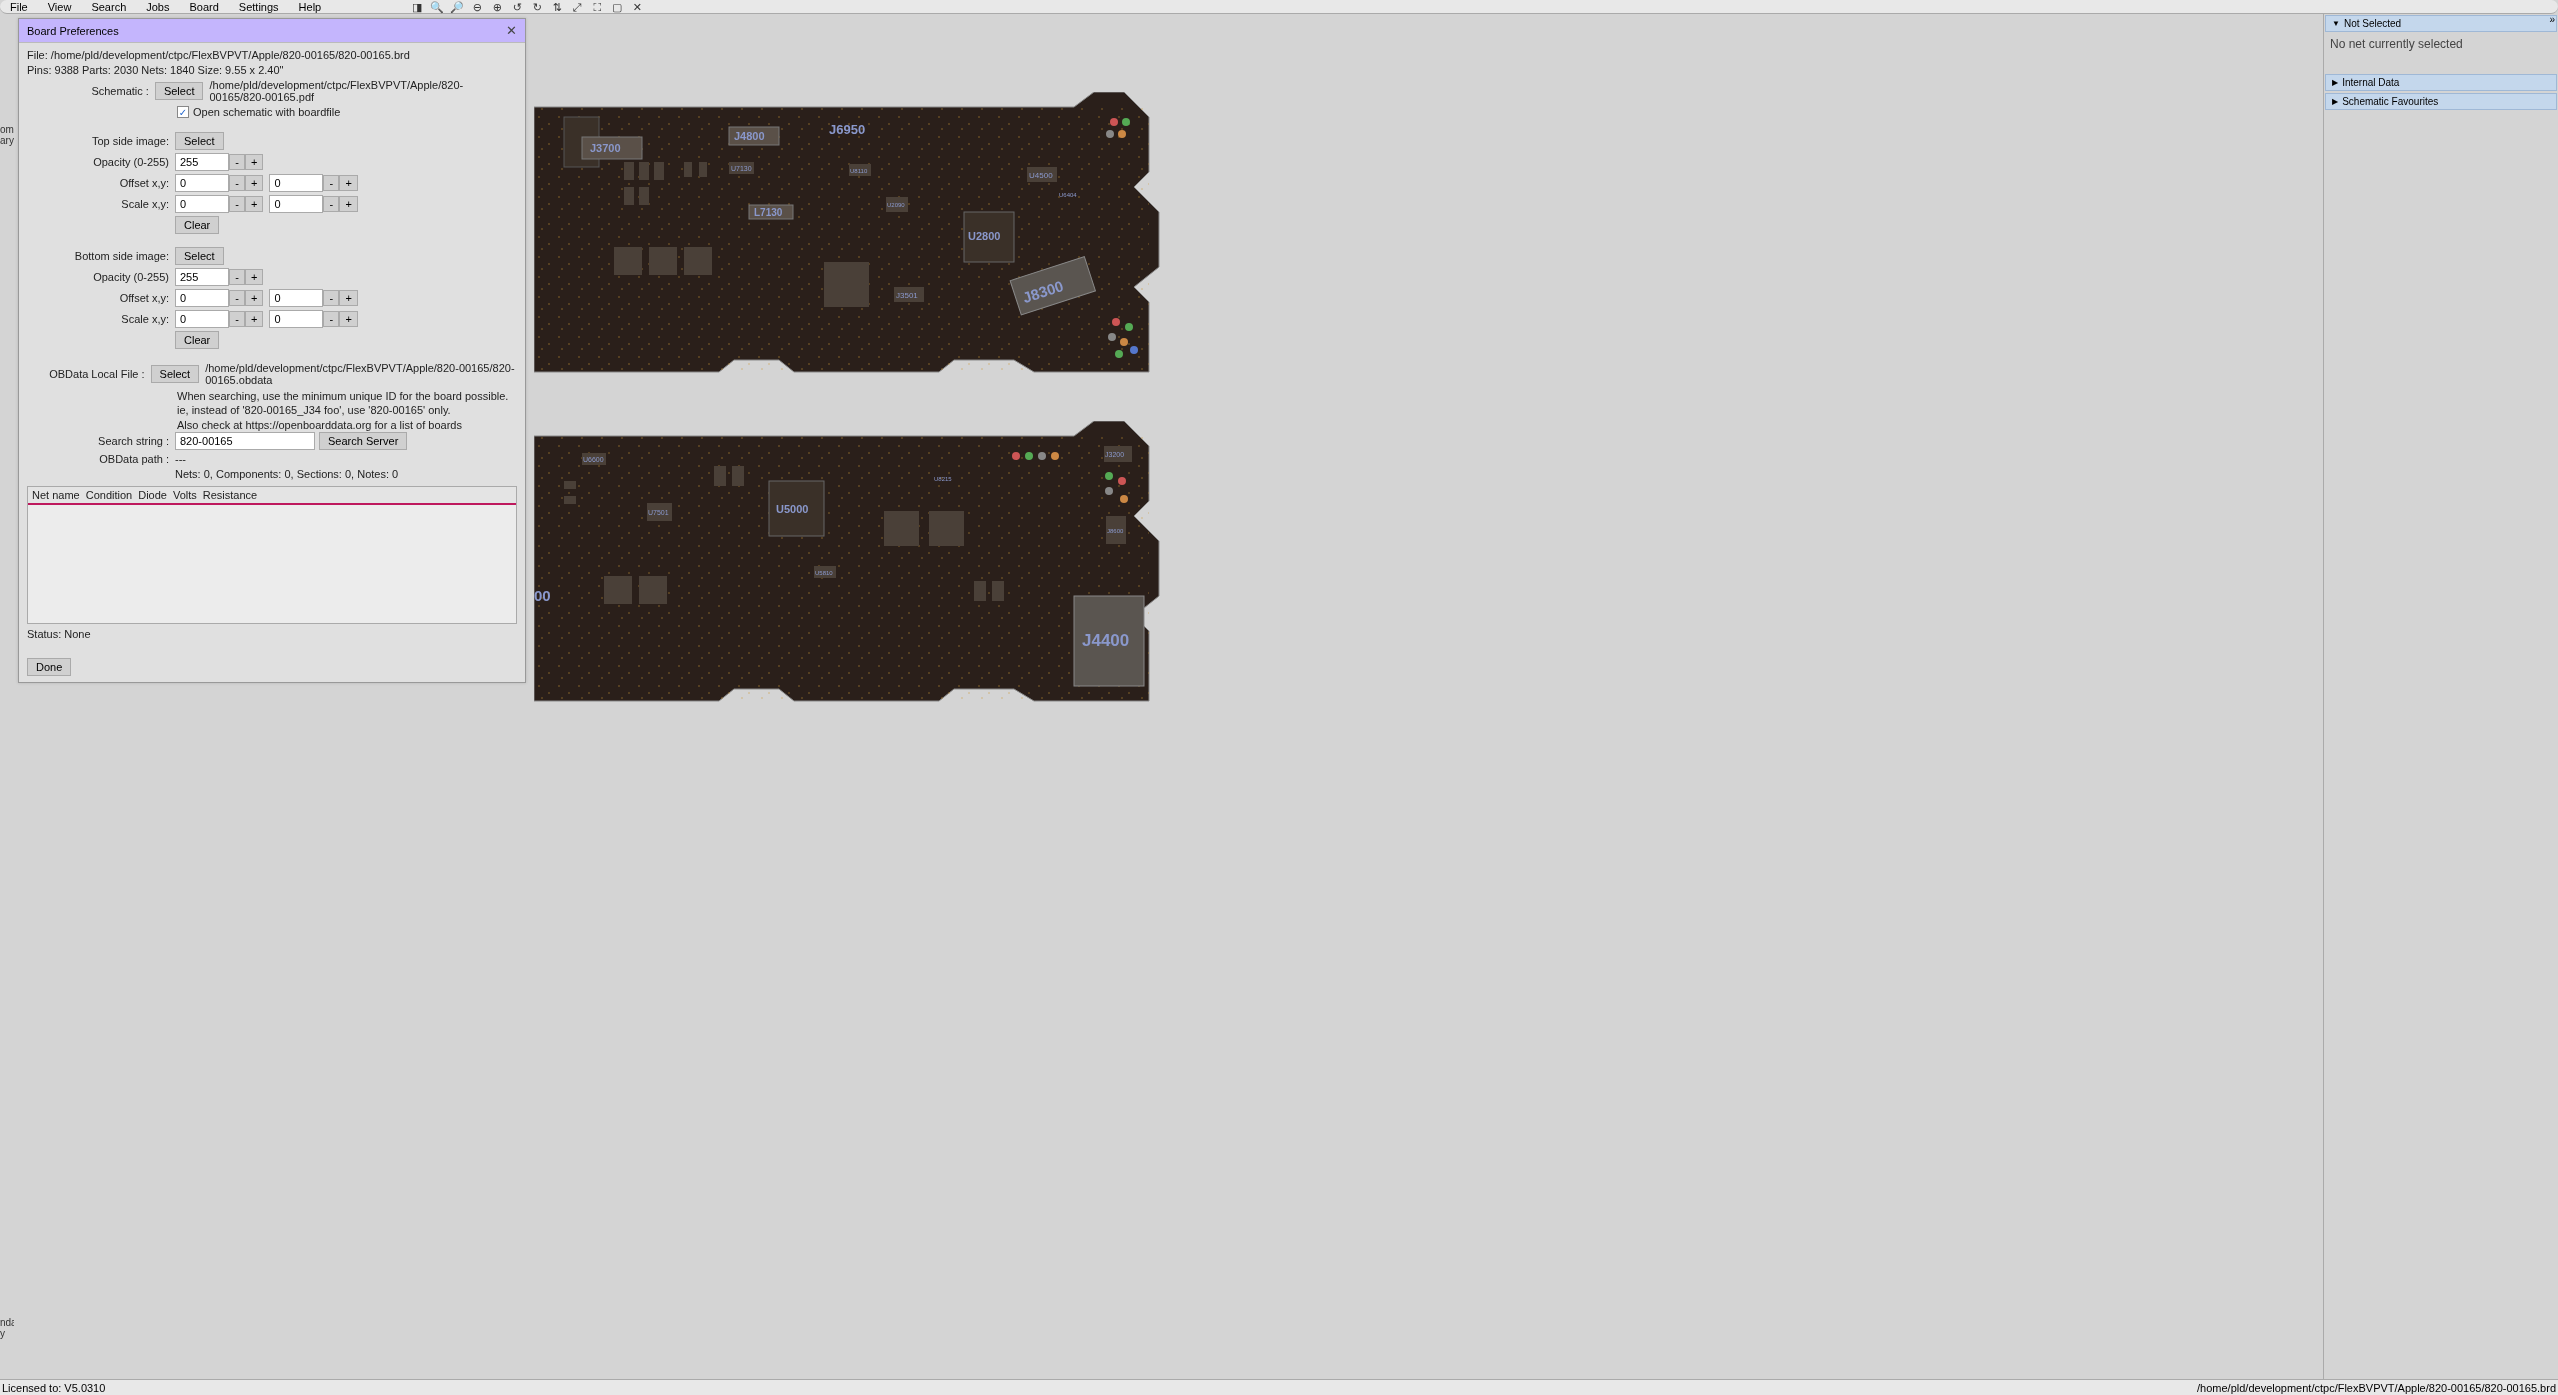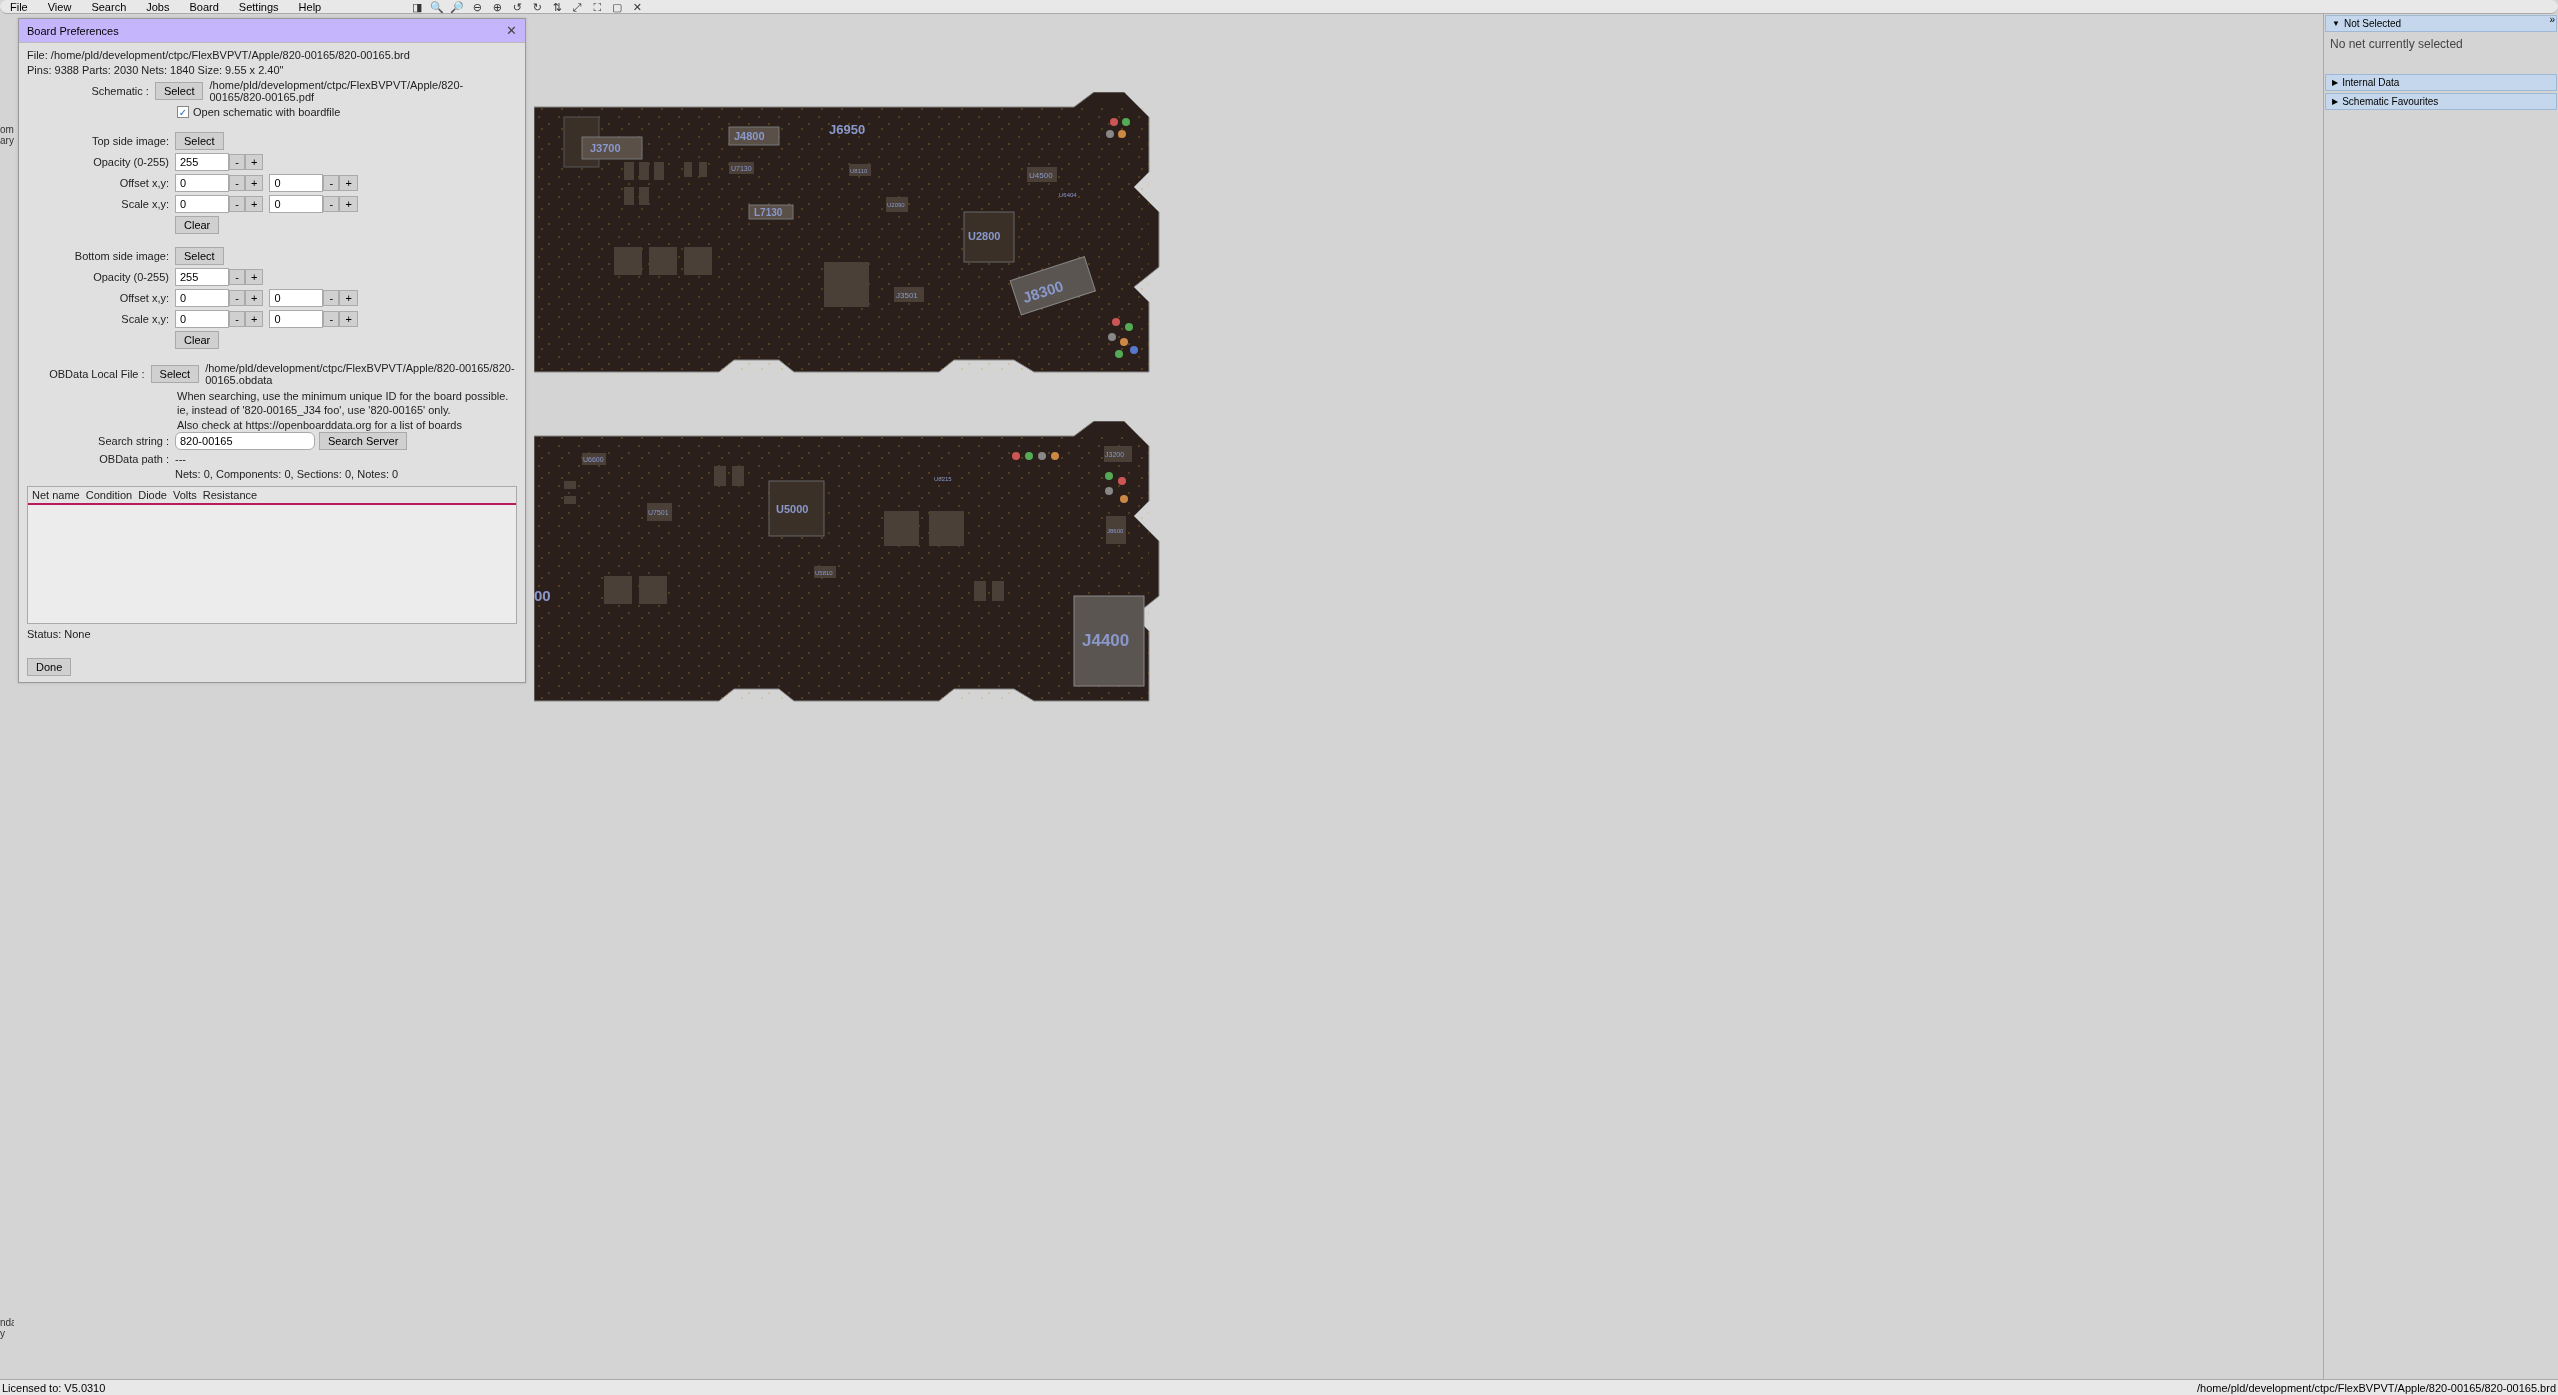--- a/index.html
+++ b/index.html
@@ -322,21 +322,21 @@
     <div class="form-row">
       <span class="form-label">OBData Local File :</span>
       <button class="btn">Select</button>
       <span class="schematic-path">/home/pld/development/ctpc/FlexBVPVT/Apple/820-00165/820-00165.obdata</span>
     </div>
     <div class="note-text">When searching, use the minimum unique ID for the board possible.</div>
     <div class="note-text">ie, instead of '820-00165_J34 foo', use '820-00165' only.</div>
     <div class="note-text">Also check at https://openboarddata.org for a list of boards</div>
     <div class="form-row">
       <span class="form-label">Search string :</span>
-      <input class="input" style="width: 140px; border-radius: 6px;" value="820-00165">
+      <input class="input" style="width: 140px;" value="820-00165">
       <span style="width:4px"></span>
       <button class="btn">Search Server</button>
     </div>
     <div class="form-row">
       <span class="form-label">OBData path :</span>
       <span>---</span>
     </div>
     <div class="form-row">
       <span class="form-label"></span>
       <span>Nets: 0, Components: 0, Sections: 0, Notes: 0</span>

